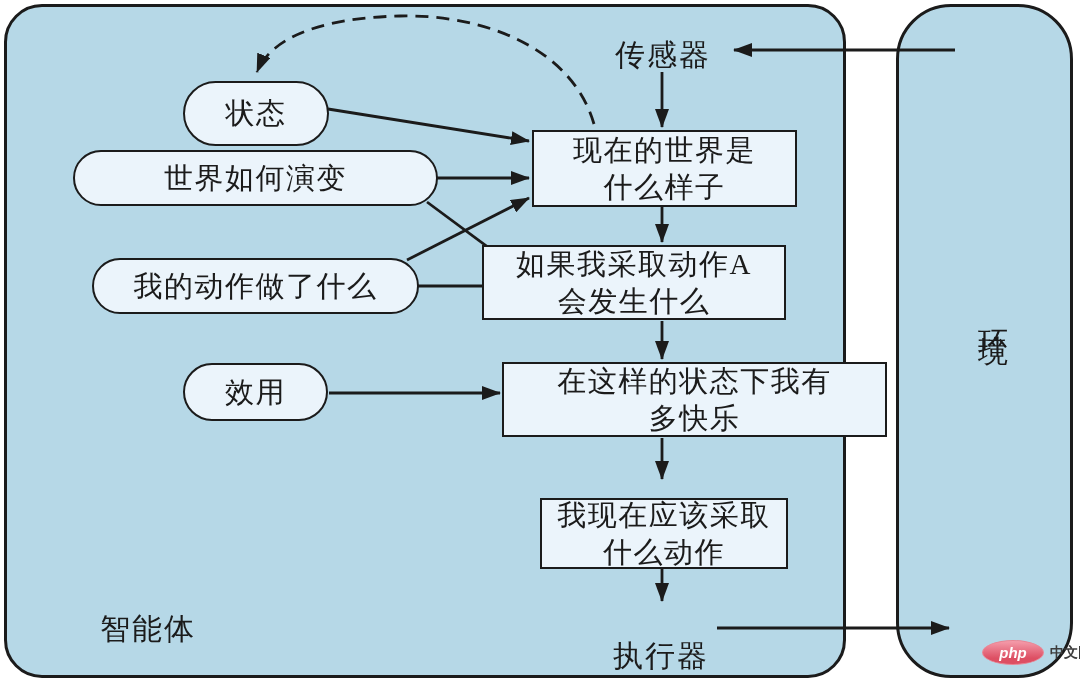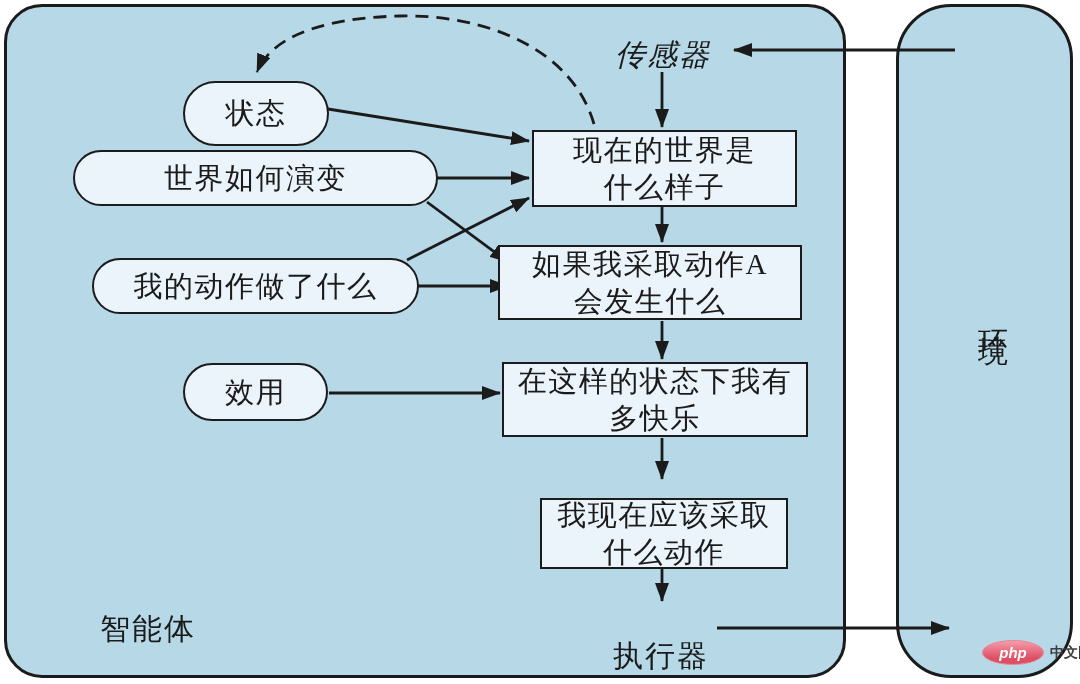--- a/index.html
+++ b/index.html
@@ -43,31 +43,31 @@
     line-height: 37px;
     white-space: pre-line;
   }
   .node.oval { border-radius: 999px; }
 
   .node.state   { left: 183px; top: 81px;  width: 146px; height: 65px; }
   .node.world   { left: 73px;  top: 150px; width: 365px; height: 56px; }
   .node.action  { left: 92px;  top: 258px; width: 327px; height: 56px; }
   .node.utility { left: 183px; top: 363px; width: 145px; height: 58px; }
   .node.box1    { left: 532px; top: 130px; width: 265px; height: 77px; }
-  .node.box2    { left: 498px; top: 245px; width: 304px; height: 75px; }
-  .node.box3    { left: 502px; top: 362px; width: 306px; height: 75px; text-align: center; }
+  .node.box2    { left: 482px; top: 245px; width: 304px; height: 75px; }
+  .node.box3    { left: 502px; top: 362px; width: 385px; height: 75px; text-align: center; }
   .node.box4    { left: 540px; top: 482px; width: 248px; height: 71px; margin-top: 16px; }
 
   .plain-label {
     position: absolute;
     font-size: 30px;
     letter-spacing: 2px;
     text-align: center;
   }
-  .plain-label.sensor   { left: 606px; top: 35px;  width: 114px; font-style: italic; }
+  .plain-label.sensor   { left: 606px; top: 35px;  width: 114px; }
   .plain-label.actuator { left: 604px; top: 604px; width: 114px; margin-top: 32px; }
   .plain-label.agent-tag{ left: 56px;  top: 609px; width: 140px; text-align: right; }
   .env-label {
     position: absolute;
     left: 972px; top: 306px;
     writing-mode: vertical-rl;
     text-orientation: upright;
     font-size: 30px;
     letter-spacing: 5px;
   }

